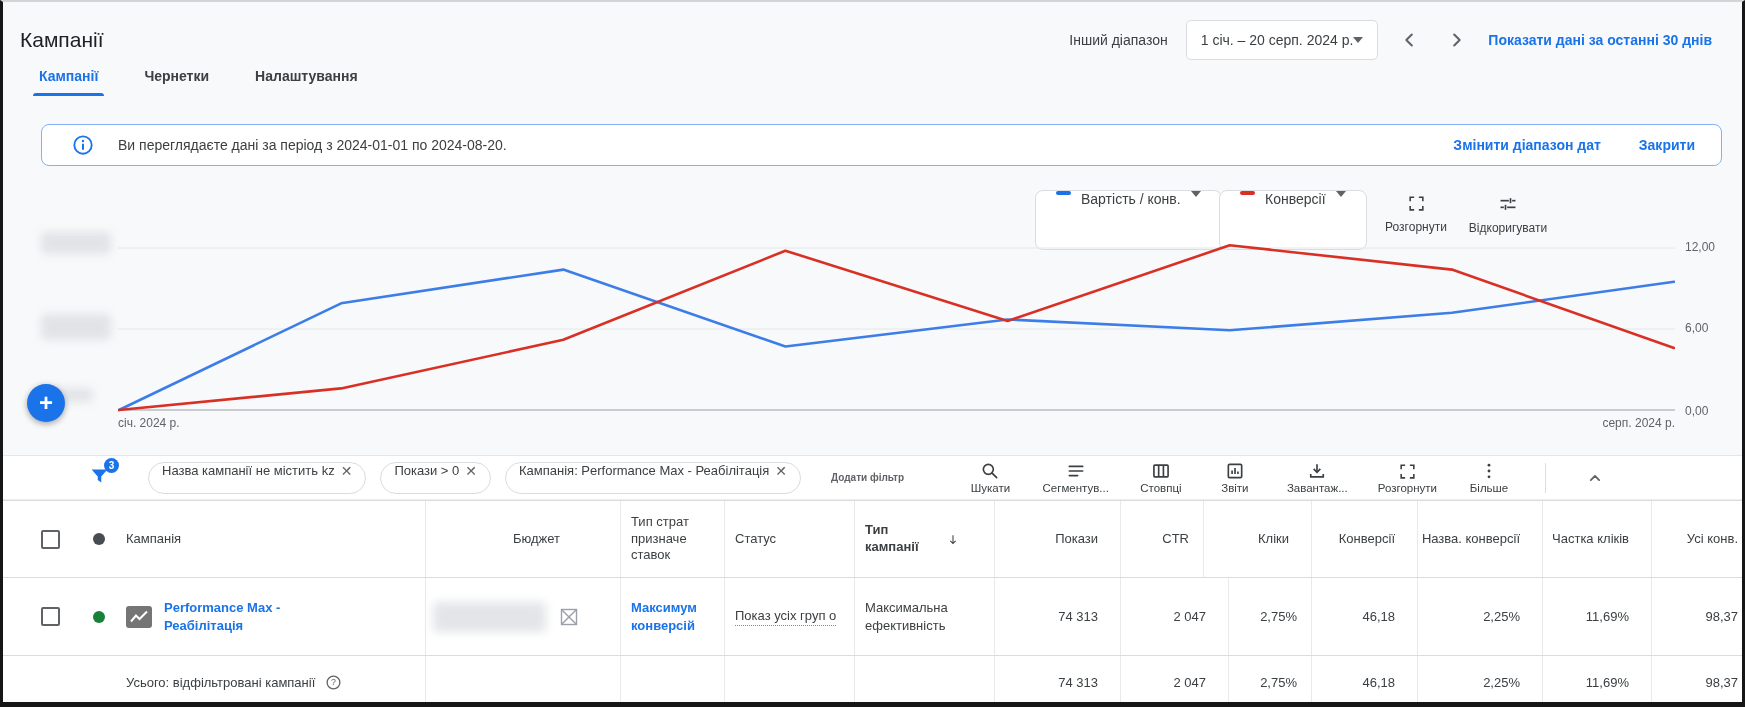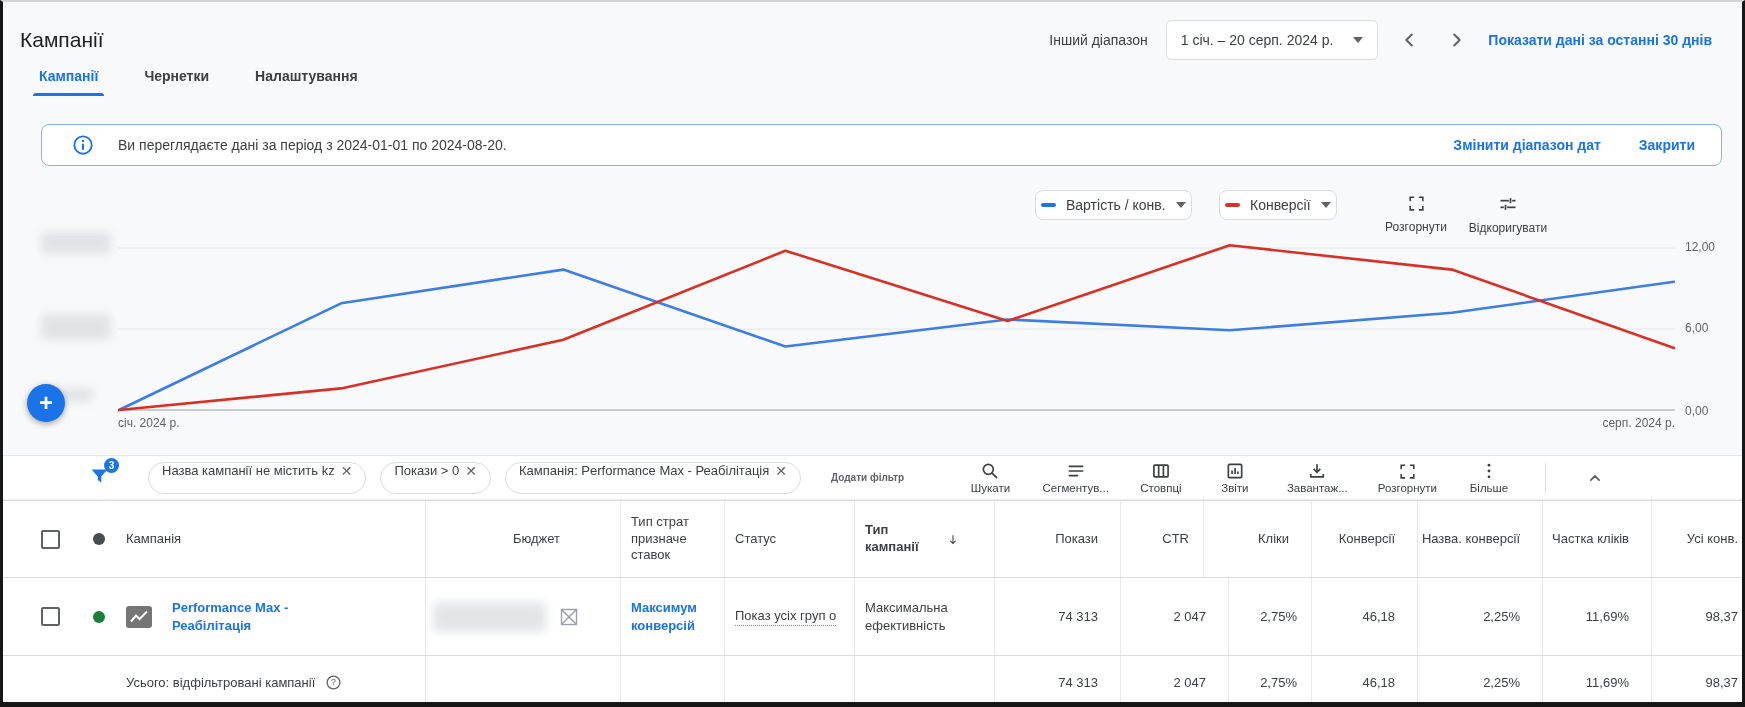--- a/index.html
+++ b/index.html
@@ -3,39 +3,39 @@
 <meta charset="utf-8">
 <style>
   html,body{margin:0;padding:0;background:#e9eaee;font-family:"Liberation Sans","DejaVu Sans",sans-serif;}
   .app{position:relative;width:1745px;height:707px;box-sizing:border-box;background:#f8f9fa;overflow:hidden;
        border-left:3px solid #161616;border-right:3px solid #161616;border-bottom:5px solid #161616;border-top:2px solid #d2d4d7;}
   
   .top-bar{height:66px;display:flex;align-items:center;padding:10px 30px 0 17px;box-sizing:border-box;}
   .page-title{font-size:21px;color:#202124;}
   .date-controls{margin-left:auto;display:flex;align-items:center;gap:18px;}
   .muted-label{font-size:14px;color:#3c4043;}
-  .date-box{display:flex;align-items:center;gap:20px;background:#fff;border:1px solid #dadce0;border-radius:5px;
+  .date-box{display:flex;align-items:center;gap:0;background:#fff;border:1px solid #dadce0;border-radius:5px;
             padding:11px 14px;font-size:14px;color:#3c4043;cursor:pointer;}
   .caret{width:0;height:0;border-left:5px solid transparent;border-right:5px solid transparent;border-top:6px solid #5f6368;}
   .chev-btn{width:28px;height:28px;display:flex;align-items:center;justify-content:center;cursor:pointer;}
   .blue-link{font-size:14px;color:#1a73e8;font-weight:bold;cursor:pointer;white-space:nowrap;}
   
   .tabs{display:flex;gap:46px;padding-left:36px;height:42px;align-items:flex-start;}
   .tab{font-size:14px;font-weight:bold;color:#3c4043;padding-bottom:12px;cursor:pointer;position:relative;}
   .tab.active{color:#1a73e8;}
   .tab.active::after{content:"";position:absolute;left:-6px;right:-6px;bottom:0;height:3px;background:#1a73e8;border-radius:3px 3px 0 0;}
   
   .banner{margin:14px 20px 0 38px;height:42px;background:#fff;border:1px solid #88aff5;border-radius:8px;
           display:flex;align-items:center;padding:0 26px 0 30px;box-sizing:border-box;}
   .banner-text{font-size:14px;color:#3c4043;margin-left:24px;}
   .banner-links{margin-left:auto;display:flex;gap:38px;}
   
   .chart-section{position:relative;height:289px;background:#f8f9fa;}
-  .metric-btn{position:absolute;top:24px;height:30px;background:#fff;border:1px solid #dadce0;border-radius:8px;
-              display:flex;align-items:center;gap:10px;padding:0 5px;box-sizing:border-box;font-size:14px;color:#3c4043;cursor:pointer;}
+  .metric-btn{position:absolute;top:24px;height:60px;background:#fff;border:1px solid #dadce0;border-radius:8px;
+              display:flex;align-items:flex-start;gap:10px;padding:0 20px;box-sizing:border-box;font-size:14px;color:#3c4043;cursor:pointer;}
   .metric-btn .dash{width:15px;height:4px;border-radius:2px;}
   .metric-1{left:1032px;}
   .metric-2{left:1216px;}
   .chart-tool{position:absolute;top:28px;width:90px;text-align:center;cursor:pointer;}
   .chart-tool .lbl{font-size:12px;color:#3c4043;margin-top:3px;white-space:nowrap;}
   .tool-expand{left:1368px;}
   .tool-adjust{left:1460px;}
   .chart-svg{position:absolute;left:115px;top:58px;}
   .ytick{position:absolute;left:1682px;font-size:12px;color:#5f6368;}
   .xlabels{position:absolute;left:115px;top:250px;width:1557px;display:flex;justify-content:space-between;font-size:12px;color:#5f6368;}
@@ -70,21 +70,21 @@
   .pl{padding-left:10px;}
   .thead{height:78px;border-top:1px solid #dadce0;border-bottom:1px solid #dadce0;}
   .thead .td{line-height:1.3;}
   .th-sorted{font-weight:bold;position:relative;}
   .sort-arrow{position:absolute;right:34px;top:31px;}
   .datarow{height:78px;border-bottom:1px solid #dadce0;background:#fff;}
   .checkbox{width:15px;height:15px;border:2px solid #5f6368;border-radius:2px;margin-left:3px;cursor:pointer;}
   .dot{width:12px;height:12px;border-radius:50%;}
   .dot-header{background:#474d52;}
   .dot-enabled{background:#188038;}
-  .camp-cell{gap:20px;}
+  .camp-cell{gap:12px;}
   .camp-link{color:#1a73e8;font-weight:bold;line-height:1.35;max-width:158px;cursor:pointer;}
   .budget-blob{width:113px;height:30px;background:#e3e5e9;border-radius:4px;filter:blur(5px);margin-left:7px;}
   .budget-icon{margin-left:14px;}
   .link-2l{color:#1a73e8;font-weight:bold;line-height:1.35;cursor:pointer;}
   .status-trunc{display:inline-block;max-width:113px;white-space:nowrap;overflow:hidden;border-bottom:1px dotted #80868b;padding-bottom:2px;cursor:pointer;}
   .wrap2{line-height:1.35;}
   .totals{height:52px;background:#fff;align-items:stretch;}
   .totals .td{align-items:center;}
   .totals-label{display:flex;align-items:center;gap:10px;}
 </style>

